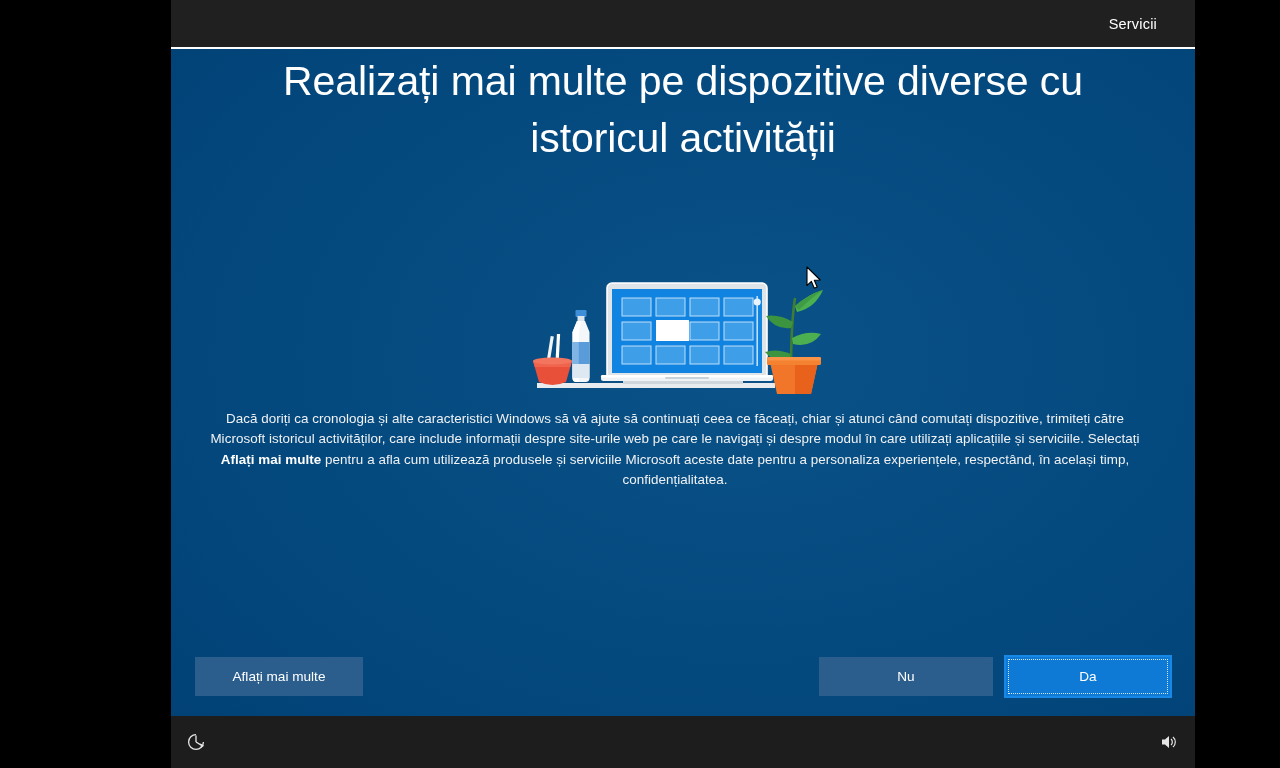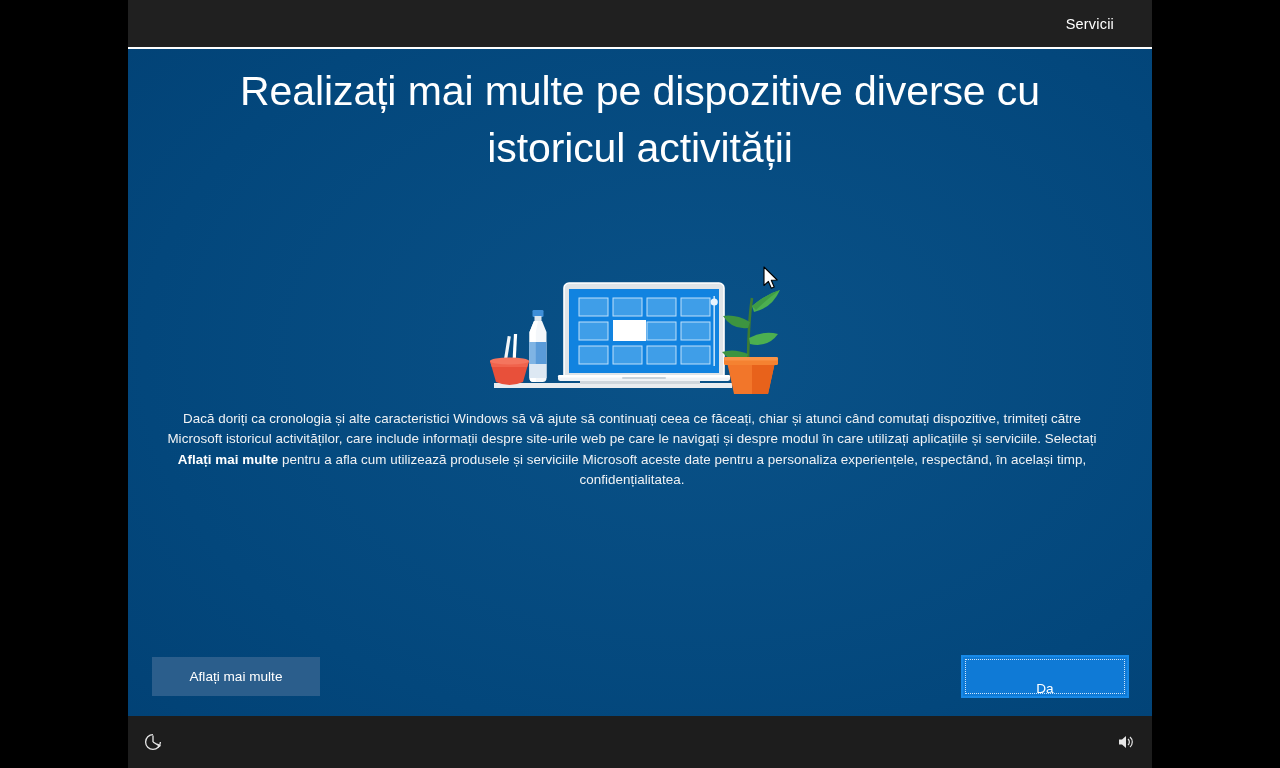--- a/index.html
+++ b/index.html
@@ -6,20 +6,21 @@
   html, body {
     width:1280px; height:768px;
     background:#000;
     font-family:"Liberation Sans", sans-serif;
     overflow:hidden;
   }
   #screen {
     position:relative;
     width:1080px; height:768px;
     background:#000;
+    margin-left:43px;
   }
 
   
   #oobe {
     position:absolute;
     left:128px; top:0;
     width:1024px; height:768px;
     overflow:hidden;
   }
 
@@ -54,21 +55,21 @@
   .body-panel {
     position:absolute; left:0; top:49px;
     width:1024px; height:667px;
     background:#03477c;
     background-image:
       radial-gradient(ellipse 900px 620px at 56% 46%, #0a5288 0%, #03477c 62%, #013f72 100%);
   }
 
   .title {
     position:absolute;
-    left:48px; top:14px;
+    left:48px; top:4px;
     width:928px;
     text-align:center;
     color:#ffffff;
     font-size:41px;
     font-weight:300;
     line-height:57px;
     letter-spacing:-0.1px;
   }
 
   
@@ -112,21 +113,20 @@
     width:174px; height:39px;
     background:#2b5e8c;
   }
   .btn-yes {
     left:833px; top:606px;
     width:168px; height:43px;
     background:#0f7ad6;
     border:2px solid #1689e8;
     outline:1px dotted #cfe6fb;
     outline-offset:-5px;
-    align-items:flex-end;
   }
 
   
   .taskbar {
     position:absolute; left:0; top:716px;
     width:1024px; height:52px;
     background:#1d1d1d;
   }
   .tb-icon {
     position:absolute;
@@ -235,20 +235,23 @@
           </g>
         </svg>
       </div>
 
       <div class="desc">
         <span>Dacă doriți ca cronologia și alte caracteristici Windows să vă ajute să continuați ceea ce făceați, chiar și atunci când comutați dispozitive, trimiteți către Microsoft istoricul activităților, care include informații despre site-urile web pe care le navigați și despre modul în care utilizați aplicațiile și serviciile. Selectați </span><b>Aflați mai multe</b><span> pentru a afla cum utilizează produsele și serviciile Microsoft aceste date pentru a personaliza experiențele, respectând, în același timp, confidențialitatea.</span>
       </div>
 
       <button class="btn btn-learn">
         <span>Aflați mai multe</span>
+      </button>
+      <button class="btn btn-no">
+        <span>Nu</span>
       </button>
       <button class="btn btn-yes">
         <span>Da</span>
       </button>
     </div>
 
     <div class="taskbar">
       <div class="tb-icon tb-left">
         <svg width="20" height="20" viewBox="0 0 20 20">
           <path d="M10 2.6 A7.4 7.4 0 1 0 17.4 10" fill="none" stroke="#e6e6e6" stroke-width="1.3"></path>

